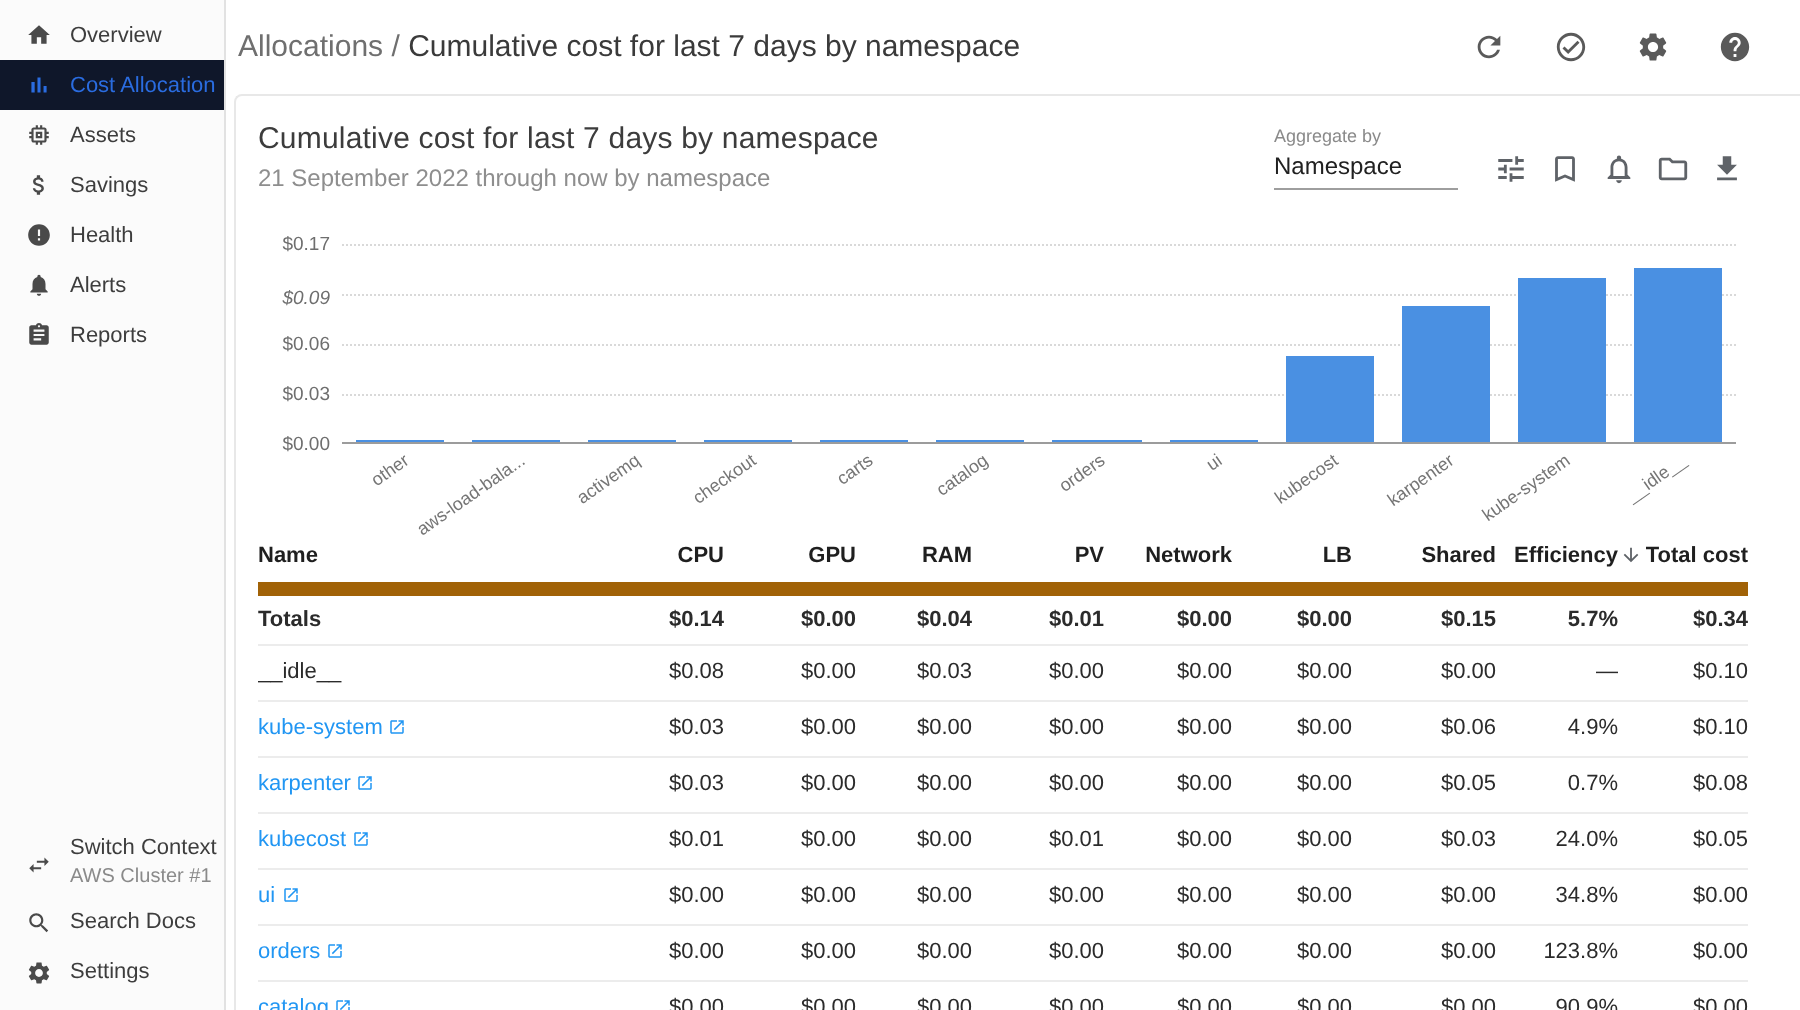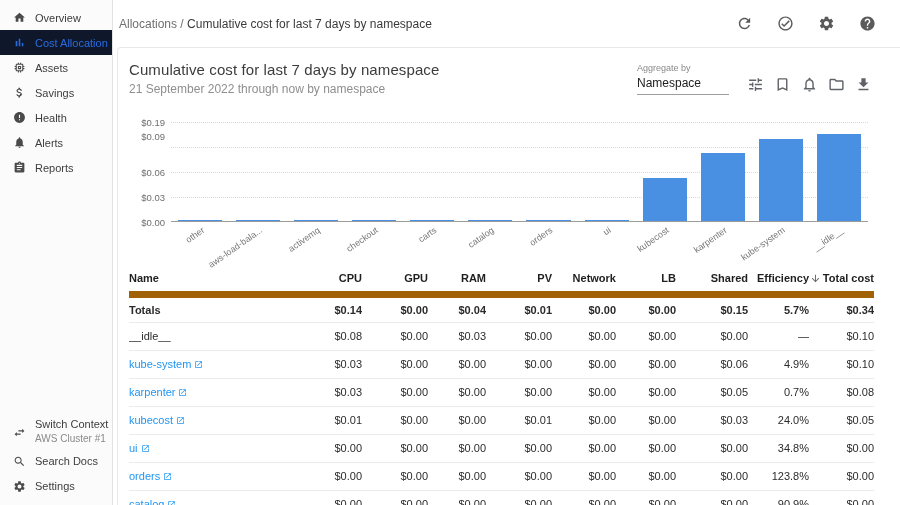--- a/index.html
+++ b/index.html
@@ -16,21 +16,21 @@
   .nav-item.active { background:#0f172a; color:#2a6ce0; }
   .nav-item.active svg { fill:#2a6ce0; }
   .nav-item .sub { font-size:10px; color:#8a8a8a; margin-top:1px; }
   .nav-item.two-line { height:34px; }
   .nav-item .txtcol { display:flex; flex-direction:column; line-height:1.25; }
 
   
   .main { flex:1; min-width:0; display:flex; flex-direction:column; }
   .topbar { height:47px; flex:0 0 47px; display:flex; align-items:center;
     justify-content:space-between; padding:0 24px 0 6px; }
-  .breadcrumb { font-size:12px; color:#6f6f6f; }
+  .breadcrumb { font-size:15px; color:#6f6f6f; }
   .breadcrumb .current { color:#3a3a3a; }
   .topbar-icons { display:flex; align-items:center; gap:24px; }
   .icon-btn { width:17px; height:17px; cursor:pointer; display:inline-flex; }
   .icon-btn svg { width:100%; height:100%; fill:#5a5a5a; }
 
   .card { flex:1; margin-left:4px; background:#fff; border:1px solid #e8e8e8;
     border-right:none; border-bottom:none; border-radius:4px 0 0 0;
     padding:13px 28px 0 11px; overflow:hidden; }
 
   
@@ -274,22 +274,22 @@
             <div class="slot">
               <div class="bar" style="height: 81.6667px; background: rgb(74, 144, 226);"></div>
               <span class="xlabel">kube-system</span>
             </div>
             <div class="slot">
               <div class="bar" style="height: 86.6667px; background: rgb(74, 144, 226);"></div>
               <span class="xlabel">__idle__</span>
             </div>
           </div>
         </div>
-        <div class="ytick" style="top: 13px;">$0.19</div>
-        <div class="ytick" style="top: 27px;">$0.09</div>
+        <div class="ytick" style="top: 13px;">$0.17</div>
+        <div class="ytick" style="top: 40px; font-style: italic;">$0.09</div>
         <div class="ytick" style="top: 63px;">$0.06</div>
         <div class="ytick" style="top: 88px;">$0.03</div>
         <div class="ytick" style="top: 113px;">$0.00</div>
       </div>
 
     <table class="cost" id="cost-table">
       <colgroup>
         <col style="width:170px">
           <col style="width:63px">
           <col style="width:66px">

